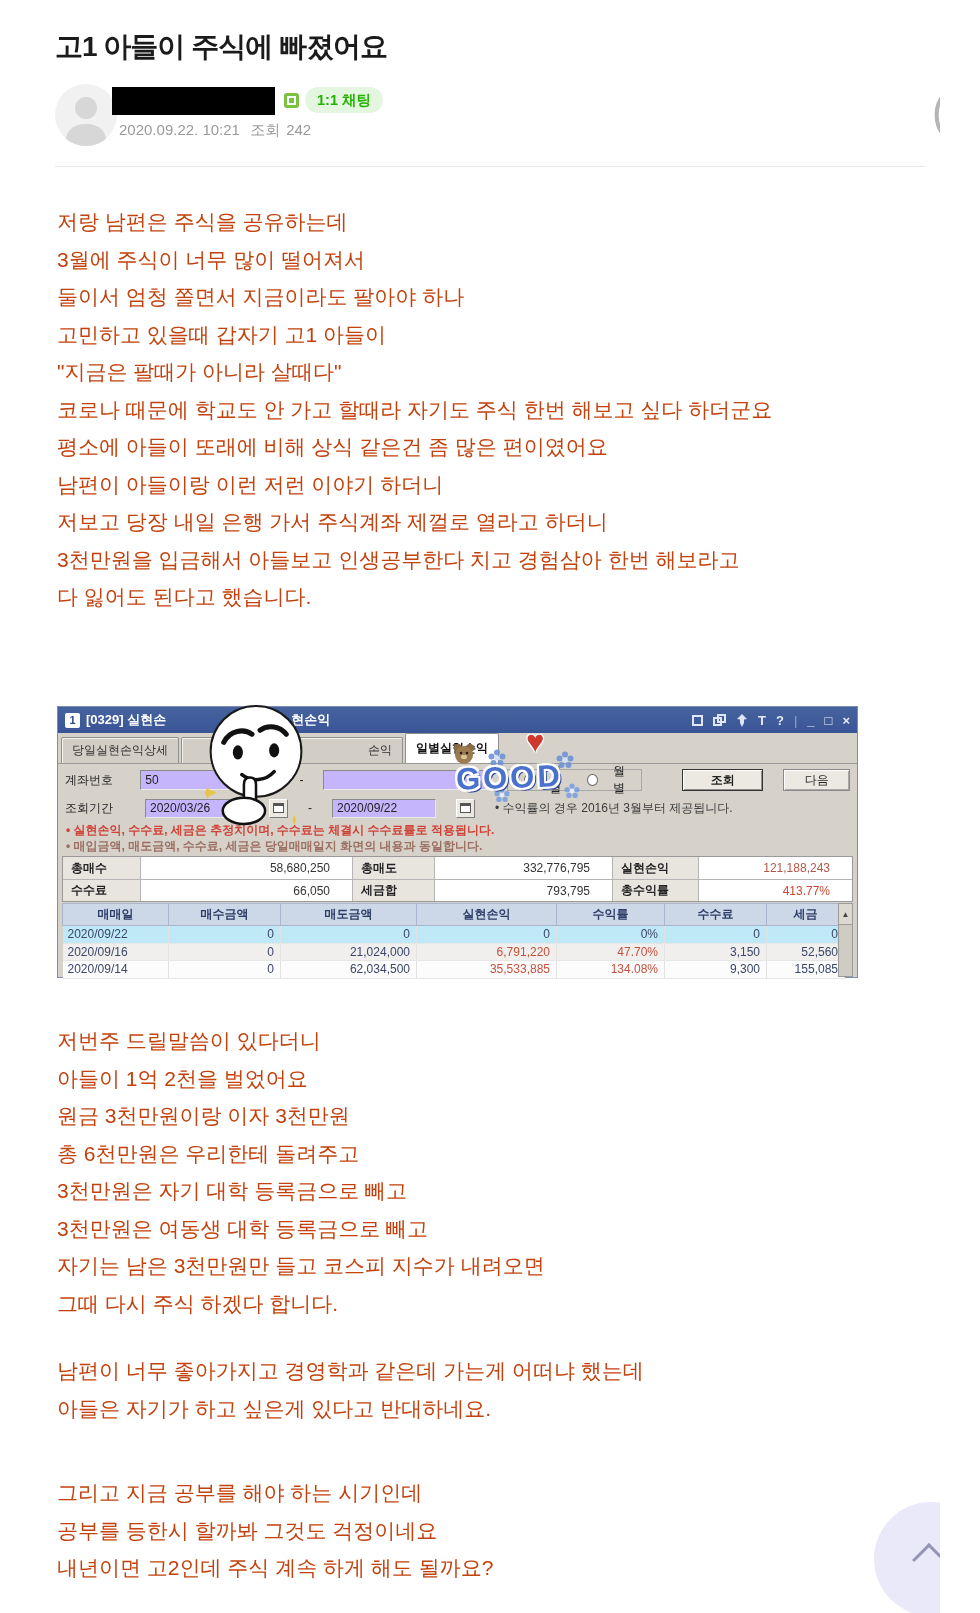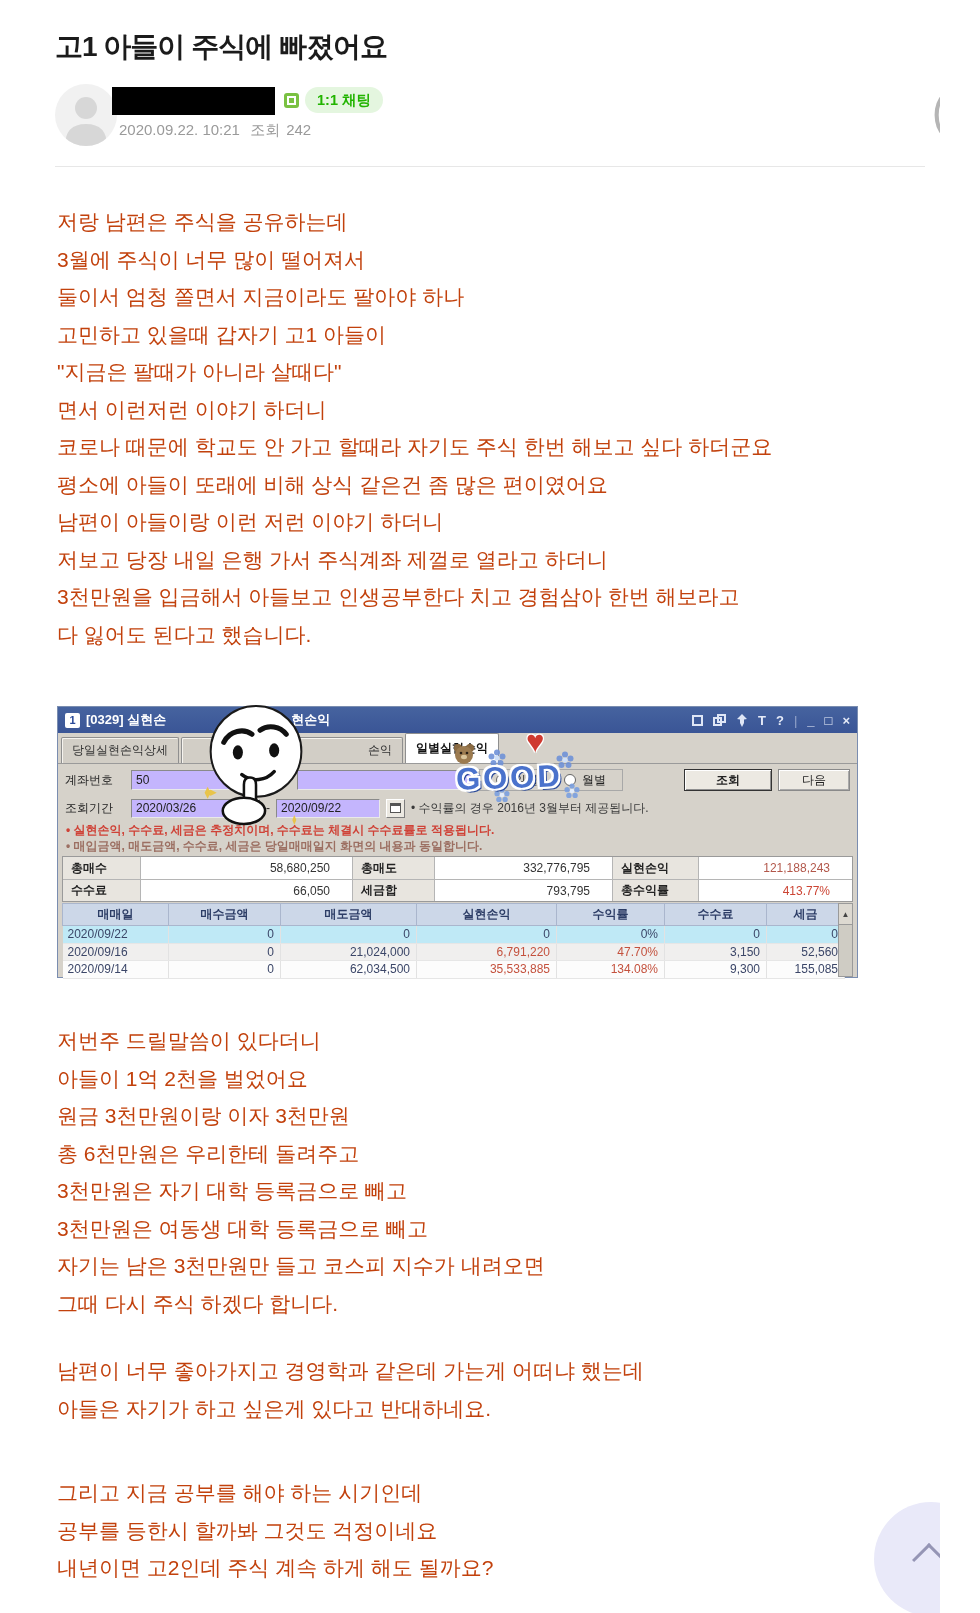--- a/index.html
+++ b/index.html
@@ -41,21 +41,21 @@
   .tb-txt { font-size:13px; }
   
   .tabs { position:absolute; left:0; top:26px; right:0; height:31px; display:flex; align-items:flex-end;
           padding-left:3px; gap:2px; border-bottom:1px solid #9a9a9a; background:#d6d2ca; }
   .tab { height:26px; padding:0 10px; background:#d2cec6; border:1px solid #8f8f8f; border-bottom:none;
          border-radius:2px 2px 0 0; display:flex; align-items:center; color:#333; box-shadow:inset 1px 1px 0 #f5f3ee; }
   .tab.t2 { min-width:112px; justify-content:flex-end; }
   .tab.t3 { min-width:108px; justify-content:flex-end; }
   .tab.active { background:#fff; font-weight:700; height:30px; color:#111; box-shadow:none; }
   
-  .ctrl { position:absolute; left:0; right:0; display:flex; align-items:center; padding:0 7px; gap:6px; }
+  .ctrl { position:absolute; left:0; right:0; display:flex; align-items:center; padding:0 7px; gap:20px; }
   .ctrl1 { top:58px; height:30px; }
   .ctrl2 { top:88px; height:26px; }
   .flabel { width:60px; color:#222; }
   .tbox { background:#c4b5fd; border:1px solid; border-color:#8a8a8a #e9e9e9 #e9e9e9 #8a8a8a; height:20px;
           display:flex; align-items:center; padding:0 4px; color:#222; }
   .acc1 { width:150px; } .acc2 { width:176px; }
   .datebox { width:104px; height:19px; }
   .cal-btn { width:19px; height:19px; background:#ece9e2; border:1px solid; border-color:#fff #7d7d7d #7d7d7d #fff;
              display:flex; align-items:center; justify-content:center; }
   .cal-btn i { width:11px; height:10px; background:#fff; border:1px solid #555; border-top:3px solid #555; display:block; }
@@ -138,21 +138,20 @@
   </div>
   <div class="edge-frag">(</div>
   <div class="divider"></div>
 
   <div class="para p1">
     <p>저랑 남편은 주식을 공유하는데</p>
     <p>3월에 주식이 너무 많이 떨어져서</p>
     <p>둘이서 엄청 쫄면서 지금이라도 팔아야 하나</p>
     <p>고민하고 있을때 갑자기 고1 아들이</p>
     <p>"지금은 팔때가 아니라 살때다"</p>
-    <p>면서 이런저런 이야기 하더니</p>
     <p>코로나 때문에 학교도 안 가고 할때라 자기도 주식 한번 해보고 싶다 하더군요</p>
     <p>평소에 아들이 또래에 비해 상식 같은건 좀 많은 편이였어요</p>
     <p>남편이 아들이랑 이런 저런 이야기 하더니</p>
     <p>저보고 당장 내일 은행 가서 주식계좌 제껄로 열라고 하더니</p>
     <p>3천만원을 입금해서 아들보고 인생공부한다 치고 경험삼아 한번 해보라고</p>
     <p>다 잃어도 된다고 했습니다.</p>
   </div>
 
   <div class="hts">
 

